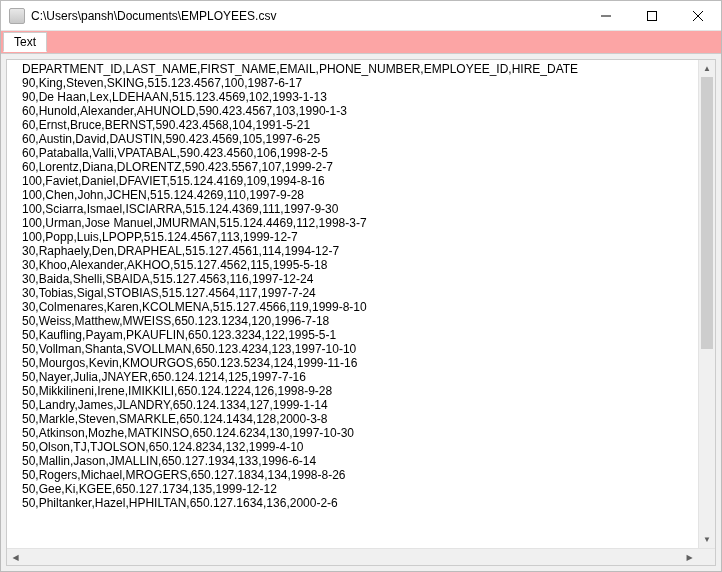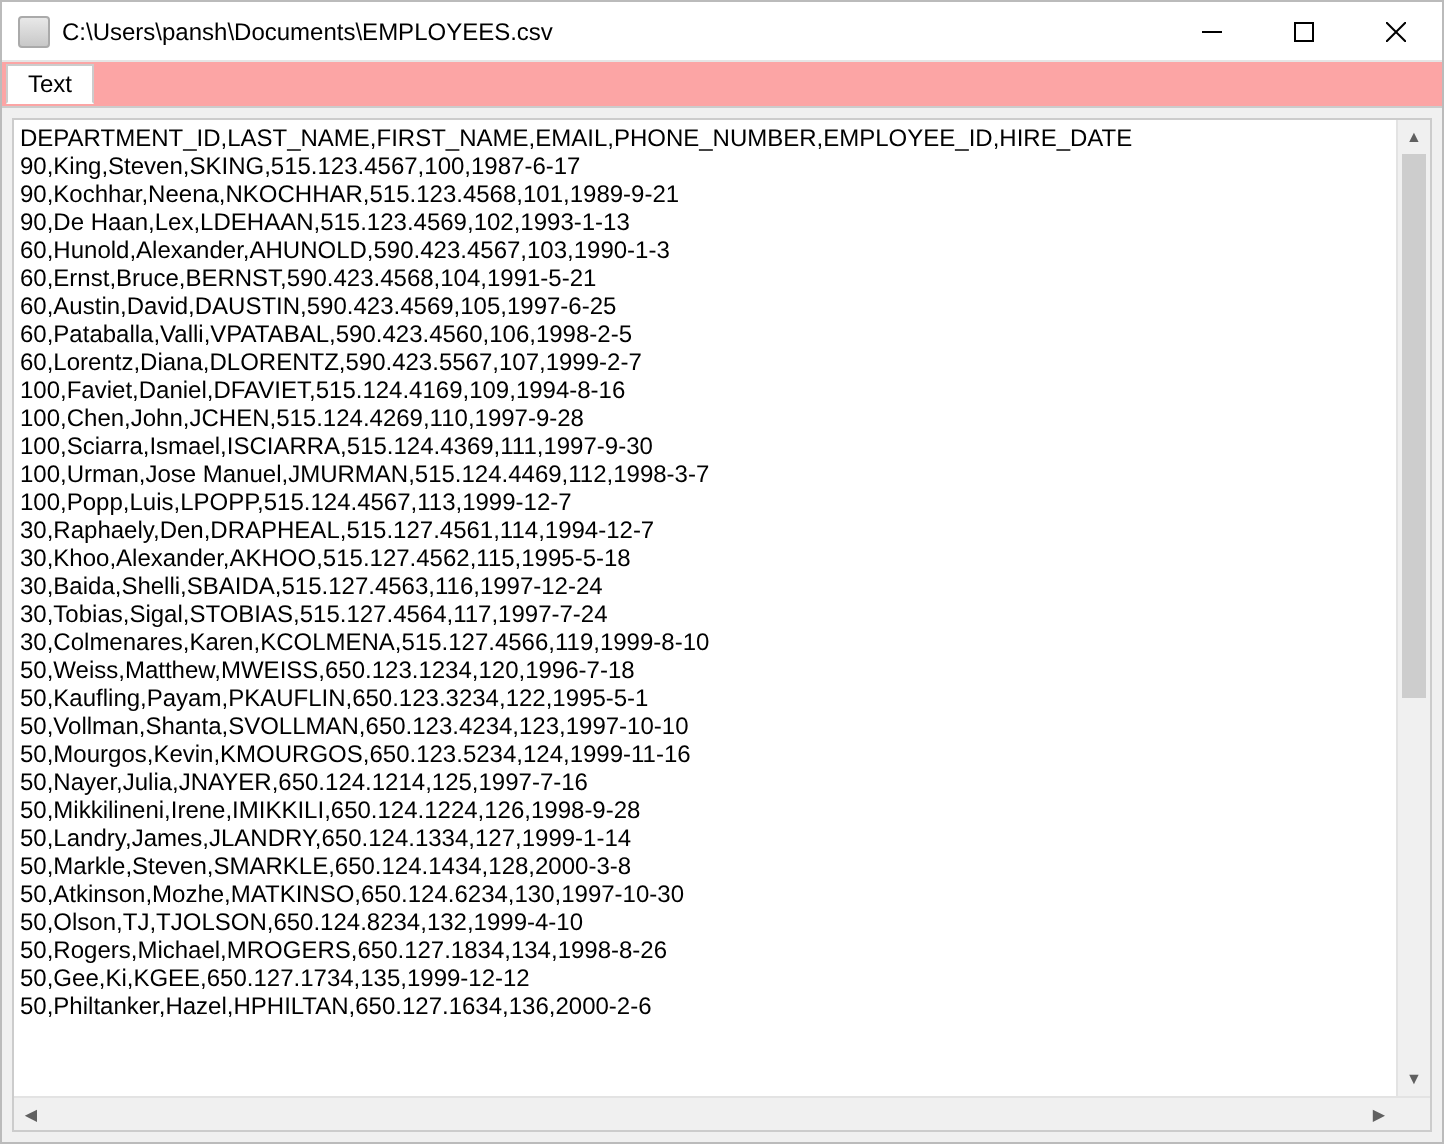--- a/index.html
+++ b/index.html
@@ -88,21 +88,21 @@
   .textcontent {
     flex: 1;
     overflow: hidden;
     padding: 2px 2px 0 3px;
     font-size: 12px;
     line-height: 14px;
     color: #000;
     white-space: nowrap;
     position: relative;
   }
-  .textrow { height: 14px; overflow: hidden; text-overflow: clip; }
+  .textrow { height: 14px; overflow: hidden; text-overflow: clip; margin-left: 12px; }
   .vscroll {
     position: absolute;
     right: 0; top: 0;
     width: 17px;
     height: calc(100% - 17px);
     background: #f0f0f0;
     border-left: 1px solid #e3e3e3;
     display: flex; flex-direction: column;
   }
   .vscroll .arrow {
@@ -153,21 +153,20 @@
 
   <div class="tabbar">
     <div class="tab">Text</div>
   </div>
 
   <div class="panel">
     <div class="textwrap">
       <div class="textcontent" id="textcontent">
           <div class="textrow">DEPARTMENT_ID,LAST_NAME,FIRST_NAME,EMAIL,PHONE_NUMBER,EMPLOYEE_ID,HIRE_DATE</div>
           <div class="textrow">90,King,Steven,SKING,515.123.4567,100,1987-6-17</div>
-          <div class="textrow">90,Kochhar,Neena,NKOCHHAR,515.123.4568,101,1989-9-21</div>
           <div class="textrow">90,De Haan,Lex,LDEHAAN,515.123.4569,102,1993-1-13</div>
           <div class="textrow">60,Hunold,Alexander,AHUNOLD,590.423.4567,103,1990-1-3</div>
           <div class="textrow">60,Ernst,Bruce,BERNST,590.423.4568,104,1991-5-21</div>
           <div class="textrow">60,Austin,David,DAUSTIN,590.423.4569,105,1997-6-25</div>
           <div class="textrow">60,Pataballa,Valli,VPATABAL,590.423.4560,106,1998-2-5</div>
           <div class="textrow">60,Lorentz,Diana,DLORENTZ,590.423.5567,107,1999-2-7</div>
           <div class="textrow">100,Faviet,Daniel,DFAVIET,515.124.4169,109,1994-8-16</div>
           <div class="textrow">100,Chen,John,JCHEN,515.124.4269,110,1997-9-28</div>
           <div class="textrow">100,Sciarra,Ismael,ISCIARRA,515.124.4369,111,1997-9-30</div>
           <div class="textrow">100,Urman,Jose Manuel,JMURMAN,515.124.4469,112,1998-3-7</div>
@@ -180,20 +179,21 @@
           <div class="textrow">50,Weiss,Matthew,MWEISS,650.123.1234,120,1996-7-18</div>
           <div class="textrow">50,Kaufling,Payam,PKAUFLIN,650.123.3234,122,1995-5-1</div>
           <div class="textrow">50,Vollman,Shanta,SVOLLMAN,650.123.4234,123,1997-10-10</div>
           <div class="textrow">50,Mourgos,Kevin,KMOURGOS,650.123.5234,124,1999-11-16</div>
           <div class="textrow">50,Nayer,Julia,JNAYER,650.124.1214,125,1997-7-16</div>
           <div class="textrow">50,Mikkilineni,Irene,IMIKKILI,650.124.1224,126,1998-9-28</div>
           <div class="textrow">50,Landry,James,JLANDRY,650.124.1334,127,1999-1-14</div>
           <div class="textrow">50,Markle,Steven,SMARKLE,650.124.1434,128,2000-3-8</div>
           <div class="textrow">50,Atkinson,Mozhe,MATKINSO,650.124.6234,130,1997-10-30</div>
           <div class="textrow">50,Olson,TJ,TJOLSON,650.124.8234,132,1999-4-10</div>
+          <div class="textrow">50,Mallin,Jason,JMALLIN,650.127.1934,133,1996-6-14</div>
           <div class="textrow">50,Rogers,Michael,MROGERS,650.127.1834,134,1998-8-26</div>
           <div class="textrow">50,Gee,Ki,KGEE,650.127.1734,135,1999-12-12</div>
           <div class="textrow">50,Philtanker,Hazel,HPHILTAN,650.127.1634,136,2000-2-6</div>
         </div>
 
       <div class="vscroll">
         <div class="arrow">▲</div>
         <div class="track">
           <div class="thumb"></div>
         </div>

